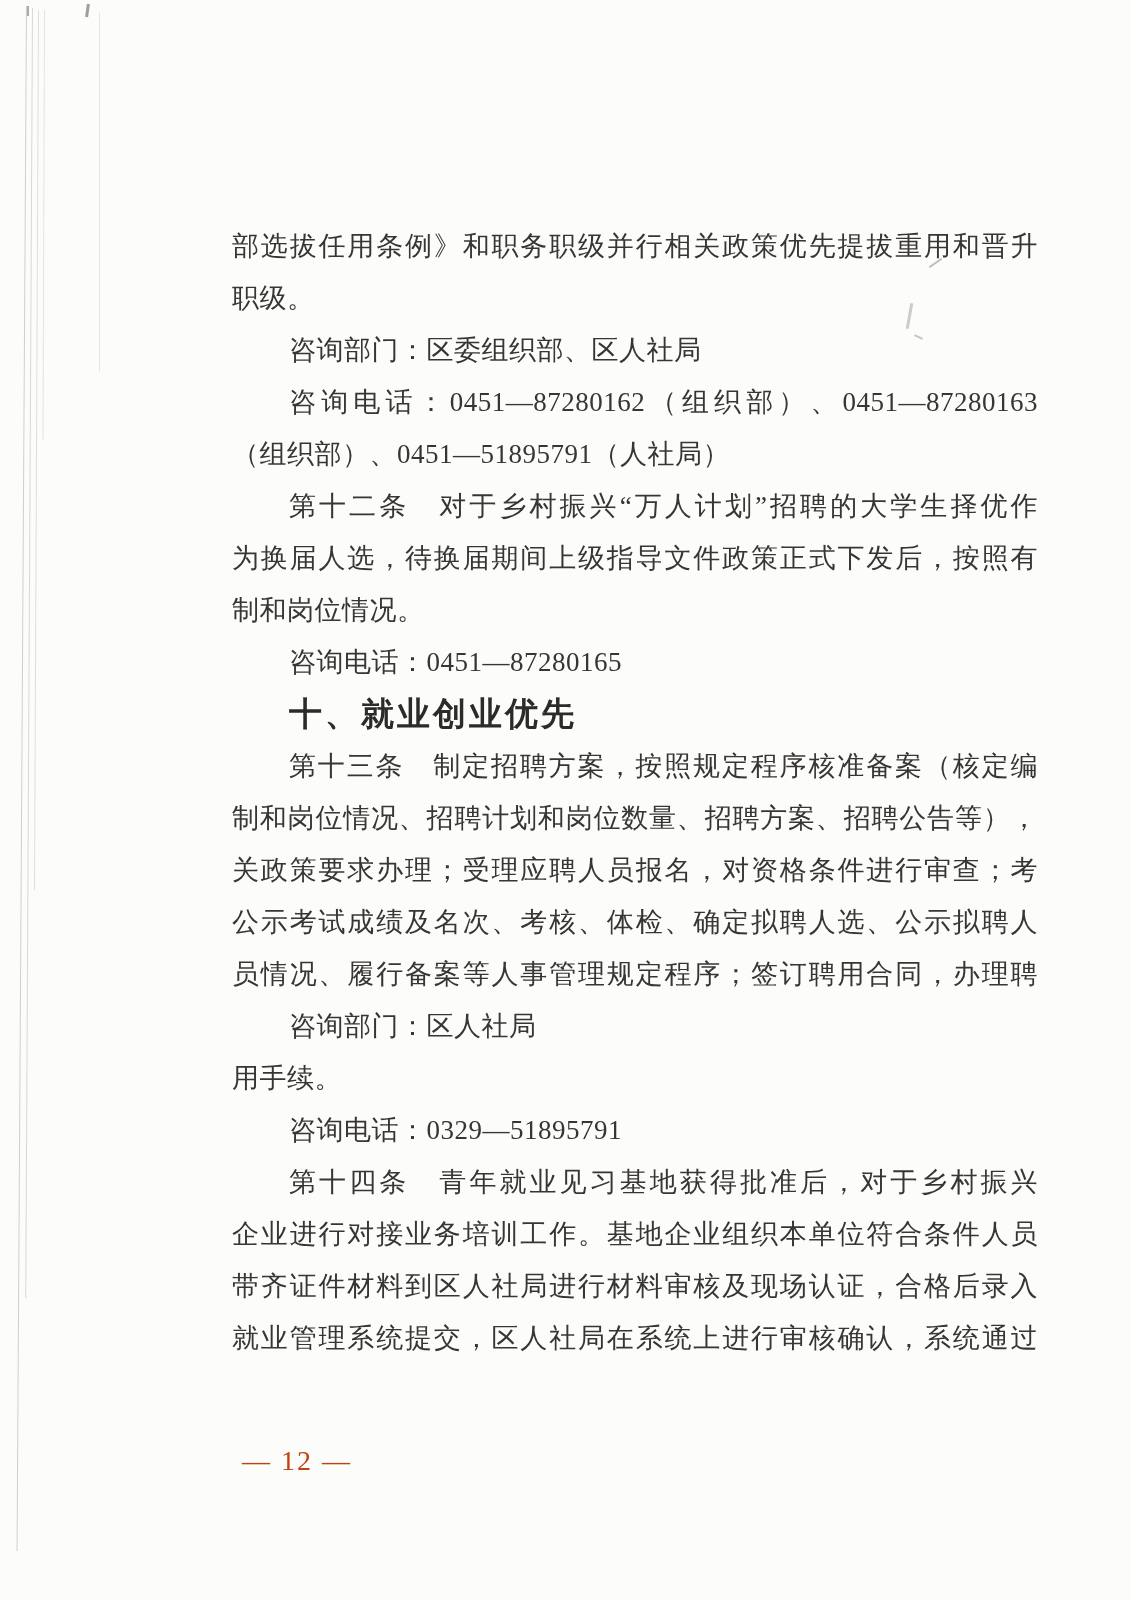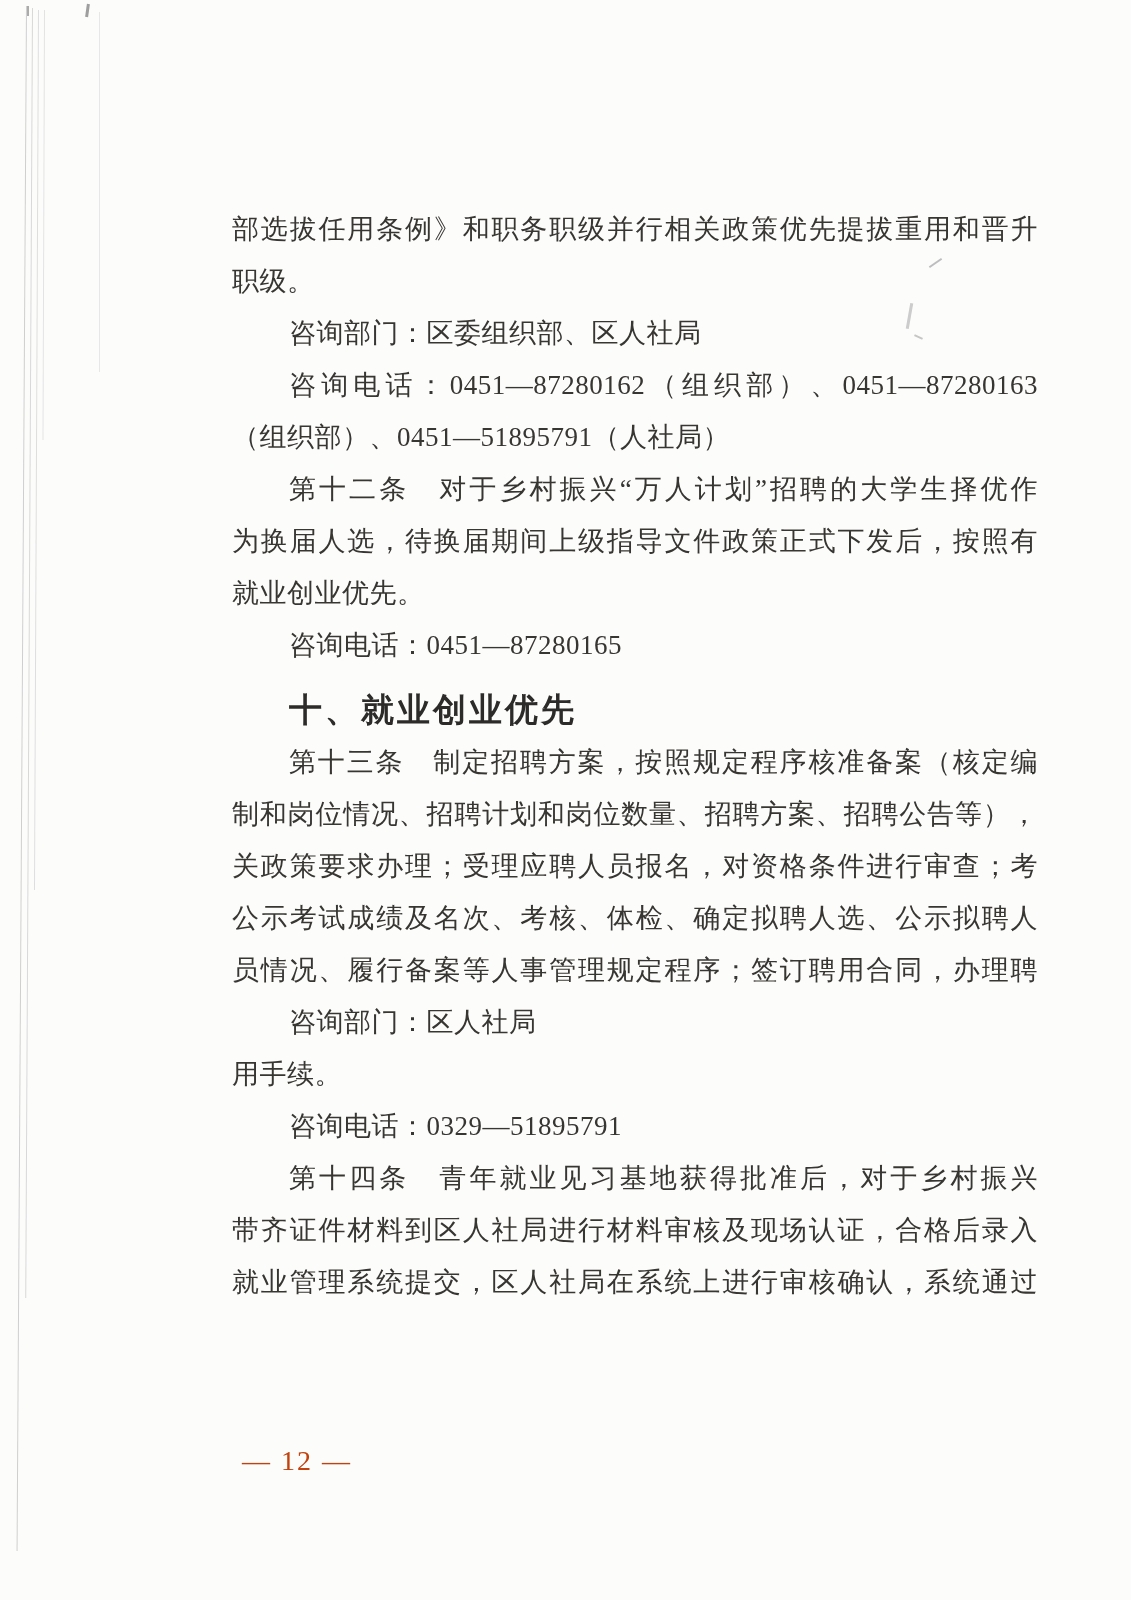--- a/index.html
+++ b/index.html
@@ -13,21 +13,21 @@
     height: 1600px;
     margin: 0 auto;
     background: #fcfcfb;
     overflow: hidden;
     font-family: "Liberation Serif", serif;
   }
   
   .content {
     position: absolute;
     left: 232px;
-    top: 203px;
+    top: 220px;
     width: 806px;
   }
   .line {
     font-size: 27px;
     line-height: 52px;
     height: 52px;
     color: #383633;
     letter-spacing: 0.5px;
     overflow: hidden;
   }
@@ -41,21 +41,20 @@
   }
   .line.indent {
     text-indent: 57px;
   }
   .line.heading {
     font-family: "Liberation Sans", sans-serif;
     font-weight: 700;
     font-size: 33px;
     color: #2c2b29;
     letter-spacing: 3px;
-    margin-top: 13px;
   }
   .footer {
     position: absolute;
     left: 242px;
     top: 1445px;
     font-size: 28px;
     color: #c2410c;
     letter-spacing: 2px;
   }
   
@@ -100,30 +99,31 @@
   <div class="speck" id="sq3"></div>
 
   <div class="content" id="content">
       <div class="line full">部选拔任用条例》和职务职级并行相关政策优先提拔重用和晋升</div>
       <div class="line end">职级。</div>
       <div class="line end indent">咨询部门：区委组织部、区人社局</div>
       <div class="line full indent">咨询电话：0451—87280162（组织部）、0451—87280163</div>
       <div class="line end">（组织部）、0451—51895791（人社局）</div>
       <div class="line full indent">第十二条　对于乡村振兴“万人计划”招聘的大学生择优作</div>
       <div class="line full">为换届人选，待换届期间上级指导文件政策正式下发后，按照有</div>
-      <div class="line end">就业创业优先。</div>
+      <div class="line end">制和岗位情况。</div>
       <div class="line end indent">咨询电话：0451—87280165</div>
       <div class="line heading indent">十、就业创业优先</div>
       <div class="line full indent">第十三条　制定招聘方案，按照规定程序核准备案（核定编</div>
       <div class="line full">制和岗位情况、招聘计划和岗位数量、招聘方案、招聘公告等），</div>
       <div class="line full">关政策要求办理；受理应聘人员报名，对资格条件进行审查；考试，</div>
       <div class="line full">公示考试成绩及名次、考核、体检、确定拟聘人选、公示拟聘人</div>
       <div class="line full">员情况、履行备案等人事管理规定程序；签订聘用合同，办理聘</div>
       <div class="line end indent">咨询部门：区人社局</div>
       <div class="line end">用手续。</div>
       <div class="line end indent">咨询电话：0329—51895791</div>
       <div class="line full indent">第十四条　青年就业见习基地获得批准后，对于乡村振兴</div>
+      <div class="line full">企业进行对接业务培训工作。基地企业组织本单位符合条件人员</div>
       <div class="line full">带齐证件材料到区人社局进行材料审核及现场认证，合格后录入</div>
       <div class="line full">就业管理系统提交，区人社局在系统上进行审核确认，系统通过</div>
     </div>
 
   <div class="footer">— 12 —</div>
 </div>
 
 </body></html>

